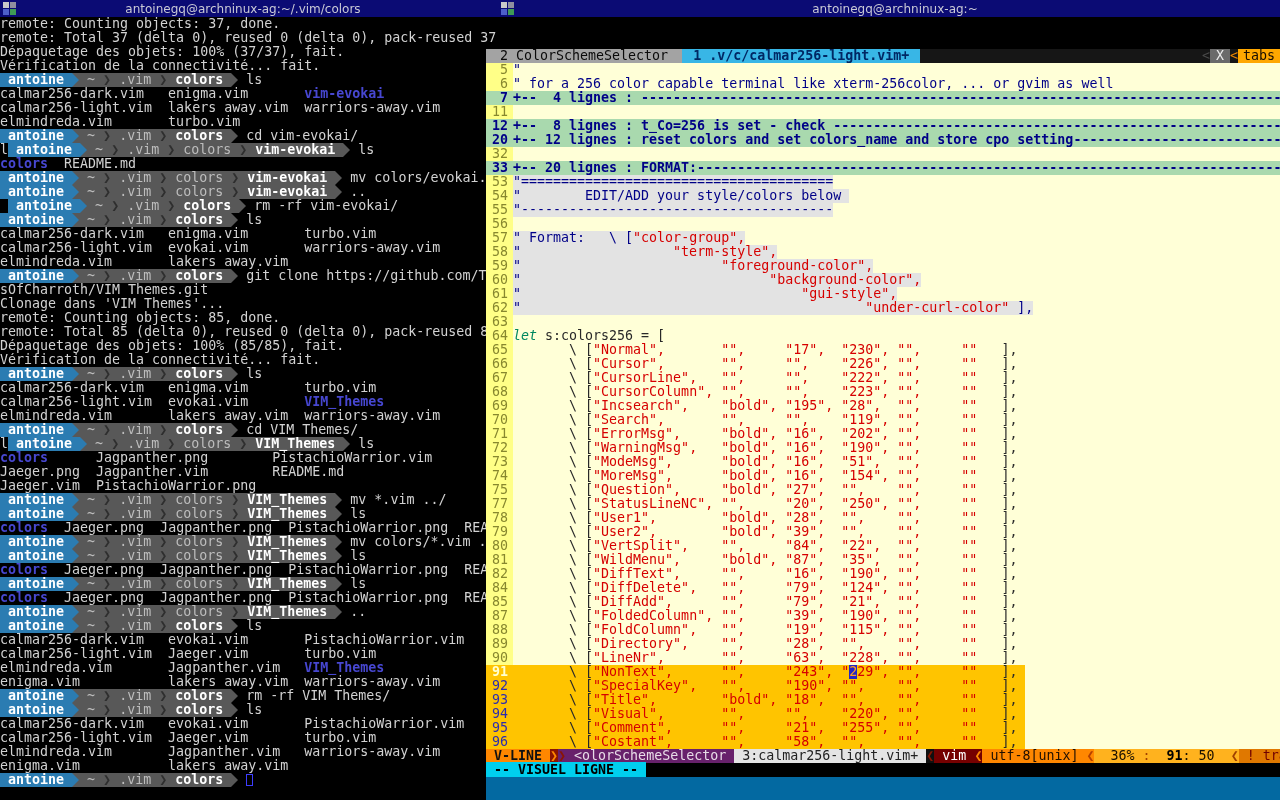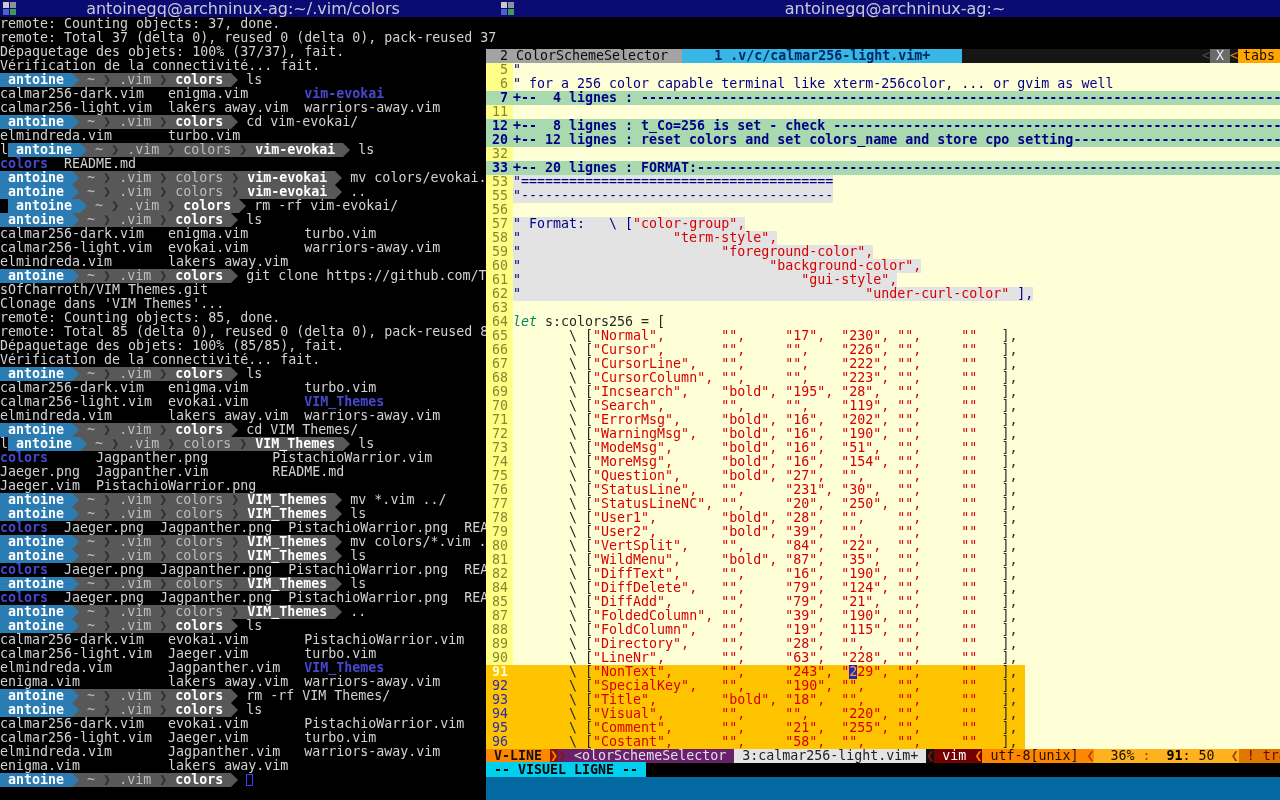--- a/index.html
+++ b/index.html
@@ -2,21 +2,21 @@
 <html><head>
 <meta charset="utf-8">
 <style>
   * { margin:0; padding:0; box-sizing:border-box; }
   html,body { width:1280px; height:800px; background:#000; overflow:hidden; }
   body { position:relative; font-family:"DejaVu Sans Mono", monospace; font-size:13.3px; }
 
   
   .titlebar { position:absolute; top:0; left:0; width:1280px; height:17px; background:#0b0b74; }
   .title-half { position:absolute; top:0; height:17px; display:flex; align-items:center; justify-content:center;
-                font-family:"DejaVu Sans", sans-serif; font-size:16px; color:#c9c9d6; }
+                font-family:"DejaVu Sans", sans-serif; font-size:12px; color:#c9c9d6; }
   .title-left  { left:0;   width:486px; }
   .title-right { left:498px; width:794px; }
   .winicon { position:absolute; left:3px; top:2px; width:13px; height:13px; }
   .winicon i { position:absolute; width:6px; height:6px; }
   .winicon .q1 { left:0; top:0; background:#c9c9c9; }
   .winicon .q2 { left:7px; top:0; background:#8f8f9f; }
   .winicon .q3 { left:0; top:7px; background:#4d5fc9; }
   .winicon .q4 { left:7px; top:7px; background:#3f9a55; }
 
   
@@ -30,21 +30,21 @@
   .tri { display:inline-block; width:0; height:0; vertical-align:top;
          border-top:7px solid transparent; border-bottom:7px solid transparent; }
   .tri1 { border-left:7px solid #2b7cb2; background:#585858; }
   .tri2 { border-left:7px solid #585858; }
   .curbox { display:inline-block; width:7px; height:12px; margin-top:1px; vertical-align:top; border:1px solid #3d3dff; }
 
   
   .rpane { position:absolute; top:17px; left:486px; width:794px; height:783px; background:#0369a1;margin-top:32px; }
   .tabbar { height:14px; line-height:14px; background:#161616; display:flex; white-space:pre; overflow:hidden; }
   .tab-inactive { background:#a3a3a3; color:#0a0a0a; padding:0 6px; }
-  .tab-active { background:#38b6e6; color:#002864; font-weight:bold; padding:0 24px; }
+  .tab-active { background:#38b6e6; color:#002864; font-weight:bold; padding:0 3px; }
   .tab-spacer { flex:1; }
   .tab-chev { color:#4a4a4a; }
   .tab-chev-o { color:#ef8700; }
   .tab-x { background:#6a6a6a; color:#ececec; padding:0 6px; }
   .tab-tabs { background:#ffa700; color:#1a0e00; padding:0 5px; }
 
   .vbuf { background:#ffffd7; }
   .vrow { height:14px; line-height:14px; display:flex; }
   .vnum { width:27px; background:#ffff87; color:#87872e; text-align:right; padding-right:5px; flex:none; white-space:pre; }
   .vtxt { flex:1; white-space:pre; overflow:hidden; color:#282828; }
@@ -109,22 +109,22 @@
 </div>
 
 <div class="lterm" id="lterm">
     <div class="trow"><span>remote: Counting objects: 37, done.</span></div>
     <div class="trow"><span>remote: Total 37 (delta 0), reused 0 (delta 0), pack-reused 37</span></div>
     <div class="trow"><span>Dépaquetage des objets: 100% (37/37), fait.</span></div>
     <div class="trow"><span>Vérification de la connectivité... fait.</span></div>
     <div class="trow"><span class="ps-user"> antoine </span><span class="tri tri1"></span><span class="ps-path"><span> </span><span class="crumb">~</span><span> </span><span class="psep">❯ </span><span class="crumb">.vim</span><span> </span><span class="psep">❯ </span><span class="crumb-last">colors</span><span> </span></span><span class="tri tri2"></span><span> ls</span></div>
     <div class="trow"><span>calmar256-dark.vim   enigma.vim       </span><span class="dir">vim-evokai</span></div>
     <div class="trow"><span>calmar256-light.vim  lakers_away.vim  warriors-away.vim</span></div>
+    <div class="trow"><span>elmindreda.vim       turbo.vim</span></div>
     <div class="trow"><span class="ps-user"> antoine </span><span class="tri tri1"></span><span class="ps-path"><span> </span><span class="crumb">~</span><span> </span><span class="psep">❯ </span><span class="crumb">.vim</span><span> </span><span class="psep">❯ </span><span class="crumb-last">colors</span><span> </span></span><span class="tri tri2"></span><span> cd vim-evokai/</span></div>
-    <div class="trow"><span>elmindreda.vim       turbo.vim</span></div>
     <div class="trow"><span>l</span><span class="ps-user"> antoine </span><span class="tri tri1"></span><span class="ps-path"><span> </span><span class="crumb">~</span><span> </span><span class="psep">❯ </span><span class="crumb">.vim</span><span> </span><span class="psep">❯ </span><span class="crumb">colors</span><span> </span><span class="psep">❯ </span><span class="crumb-last">vim-evokai</span><span> </span></span><span class="tri tri2"></span><span> ls</span></div>
     <div class="trow"><span class="dir">colors</span><span>  README.md</span></div>
     <div class="trow"><span class="ps-user"> antoine </span><span class="tri tri1"></span><span class="ps-path"><span> </span><span class="crumb">~</span><span> </span><span class="psep">❯ </span><span class="crumb">.vim</span><span> </span><span class="psep">❯ </span><span class="crumb">colors</span><span> </span><span class="psep">❯ </span><span class="crumb-last">vim-evokai</span><span> </span></span><span class="tri tri2"></span><span> mv colors/evokai.vim ../</span></div>
     <div class="trow"><span class="ps-user"> antoine </span><span class="tri tri1"></span><span class="ps-path"><span> </span><span class="crumb">~</span><span> </span><span class="psep">❯ </span><span class="crumb">.vim</span><span> </span><span class="psep">❯ </span><span class="crumb">colors</span><span> </span><span class="psep">❯ </span><span class="crumb-last">vim-evokai</span><span> </span></span><span class="tri tri2"></span><span> ..</span></div>
     <div class="trow"><span> </span><span class="ps-user"> antoine </span><span class="tri tri1"></span><span class="ps-path"><span> </span><span class="crumb">~</span><span> </span><span class="psep">❯ </span><span class="crumb">.vim</span><span> </span><span class="psep">❯ </span><span class="crumb-last">colors</span><span> </span></span><span class="tri tri2"></span><span> rm -rf vim-evokai/</span></div>
     <div class="trow"><span class="ps-user"> antoine </span><span class="tri tri1"></span><span class="ps-path"><span> </span><span class="crumb">~</span><span> </span><span class="psep">❯ </span><span class="crumb">.vim</span><span> </span><span class="psep">❯ </span><span class="crumb-last">colors</span><span> </span></span><span class="tri tri2"></span><span> ls</span></div>
     <div class="trow"><span>calmar256-dark.vim   enigma.vim       turbo.vim</span></div>
     <div class="trow"><span>calmar256-light.vim  evokai.vim       warriors-away.vim</span></div>
     <div class="trow"><span>elmindreda.vim       lakers_away.vim</span></div>
     <div class="trow"><span class="ps-user"> antoine </span><span class="tri tri1"></span><span class="ps-path"><span> </span><span class="crumb">~</span><span> </span><span class="psep">❯ </span><span class="crumb">.vim</span><span> </span><span class="psep">❯ </span><span class="crumb-last">colors</span><span> </span></span><span class="tri tri2"></span><span> git clone https://github.com/TheNichol</span></div>
@@ -208,20 +208,24 @@
       </div>
       <div class="vrow fold">
         <span class="vnum">33</span>
         <span class="vtxt"><span>+-- 20 lignes : FORMAT:------------------------------------------------------------------------------------------------------------------------</span></span>
       </div>
       <div class="vrow">
         <span class="vnum">53</span>
         <span class="vtxt"><span class="cbg">"=======================================</span></span>
       </div>
       <div class="vrow">
+        <span class="vnum">54</span>
+        <span class="vtxt"><span class="cbg">"        EDIT/ADD your style/colors below </span></span>
+      </div>
+      <div class="vrow">
         <span class="vnum">55</span>
         <span class="vtxt"><span class="cbg">"---------------------------------------</span></span>
       </div>
       <div class="vrow">
         <span class="vnum">56</span>
         <span class="vtxt"></span>
       </div>
       <div class="vrow">
         <span class="vnum">57</span>
         <span class="vtxt"><span class="cbg">" Format:   \ [</span><span class="sbg">"color-group",</span></span>
@@ -290,24 +294,20 @@
         <span class="vnum">73</span>
         <span class="vtxt"><span class="pun">       \ [</span><span class="str">"ModeMsg",      </span><span class="str">"bold", </span><span class="str">"16",  </span><span class="str">"51",  </span><span class="str">"",     </span><span class="str">""   </span><span class="pun">],</span></span>
       </div>
       <div class="vrow">
         <span class="vnum">74</span>
         <span class="vtxt"><span class="pun">       \ [</span><span class="str">"MoreMsg",      </span><span class="str">"bold", </span><span class="str">"16",  </span><span class="str">"154", </span><span class="str">"",     </span><span class="str">""   </span><span class="pun">],</span></span>
       </div>
       <div class="vrow">
         <span class="vnum">75</span>
         <span class="vtxt"><span class="pun">       \ [</span><span class="str">"Question",     </span><span class="str">"bold", </span><span class="str">"27",  </span><span class="str">"",    </span><span class="str">"",     </span><span class="str">""   </span><span class="pun">],</span></span>
-      </div>
-      <div class="vrow">
-        <span class="vnum">76</span>
-        <span class="vtxt"><span class="pun">       \ [</span><span class="str">"StatusLine",   </span><span class="str">"",     </span><span class="str">"231", </span><span class="str">"30",  </span><span class="str">"",     </span><span class="str">""   </span><span class="pun">],</span></span>
       </div>
       <div class="vrow">
         <span class="vnum">77</span>
         <span class="vtxt"><span class="pun">       \ [</span><span class="str">"StatusLineNC", </span><span class="str">"",     </span><span class="str">"20",  </span><span class="str">"250", </span><span class="str">"",     </span><span class="str">""   </span><span class="pun">],</span></span>
       </div>
       <div class="vrow">
         <span class="vnum">78</span>
         <span class="vtxt"><span class="pun">       \ [</span><span class="str">"User1",        </span><span class="str">"bold", </span><span class="str">"28",  </span><span class="str">"",    </span><span class="str">"",     </span><span class="str">""   </span><span class="pun">],</span></span>
       </div>
       <div class="vrow">

